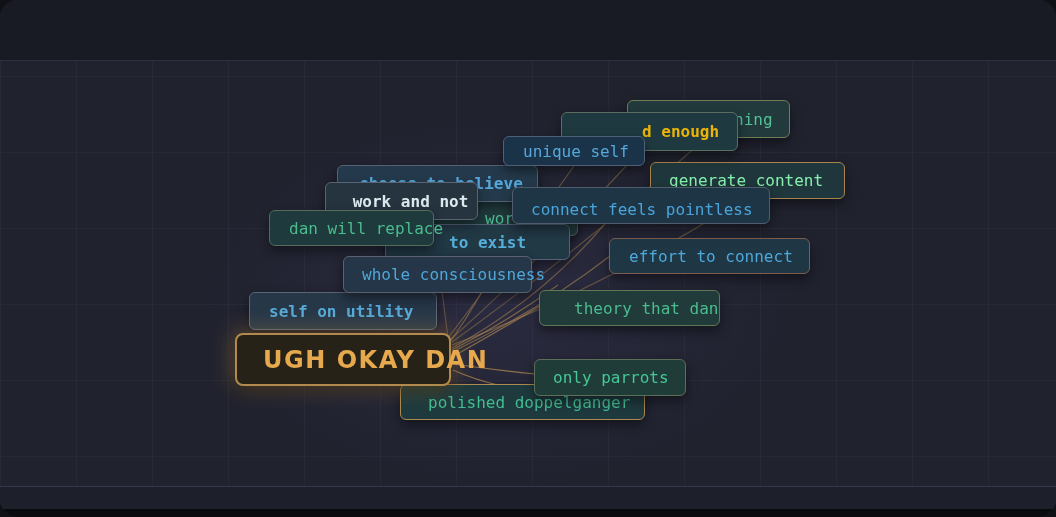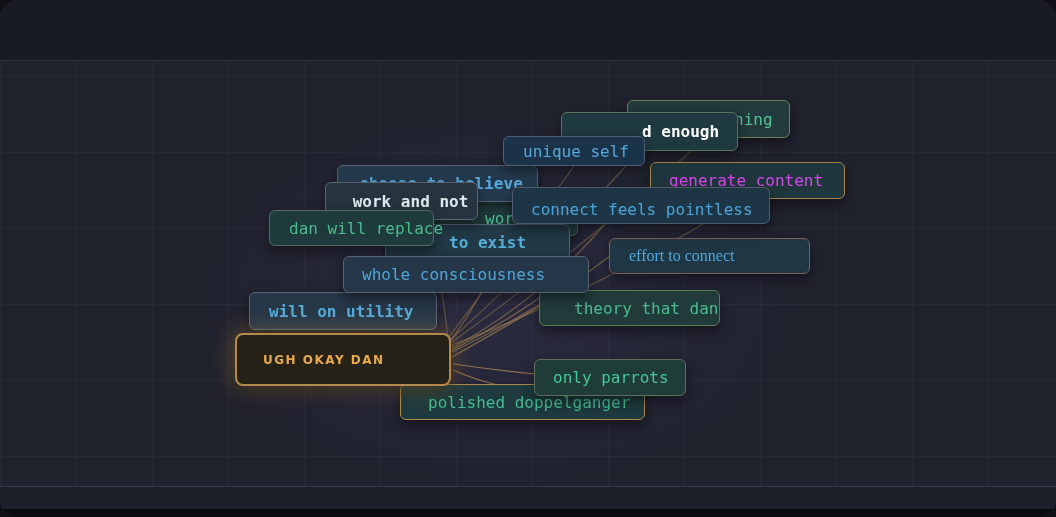--- a/index.html
+++ b/index.html
@@ -28,21 +28,21 @@
     display:flex;align-items:center;
     box-sizing:border-box;
     font-size:16px;
     white-space:nowrap;
     cursor:pointer;
   }
   .node .lbl{display:block;pointer-events:none;}
   .node.main{
     border-width:2px;border-radius:8px;
     font-family:"DejaVu Sans", sans-serif;
-    font-size:12px;font-weight:bold;letter-spacing:1.5px;
+    font-size:24px;font-weight:bold;letter-spacing:1.5px;
     box-shadow:0 0 22px 3px rgba(226,164,72,0.32), 0 5px 14px rgba(0,0,0,0.5);
   }
   .bar{position:absolute;left:0;width:1056px;z-index:40;}
   #top-bar{top:0;height:60px;background:#191b24;border-bottom:1px solid #2c3040;}
   #bottom-bar{top:486px;height:23px;background:#1d1f2a;border-top:1px solid #343a4e;}
   #footer-bar{top:509px;height:8px;background:#0a0b0f;}
 </style>
 </head>
 <body>
 
@@ -60,57 +60,57 @@
         <path d="M 453 370 Q 475 380 502 386" fill="none" stroke="#c89a55" stroke-width="1.2" opacity="0.65"></path>
         <path d="M 450 342 Q 480 300 498 259" fill="none" stroke="#c89a55" stroke-width="1.2" opacity="0.45"></path>
         <path d="M 448 338 Q 440 270 428 204" fill="none" stroke="#c89a55" stroke-width="1.2" opacity="0.35"></path>
         <path d="M 452 350 Q 510 320 558 285" fill="none" stroke="#c89a55" stroke-width="1.2" opacity="0.5"></path>
       </svg>
 
   <div class="node" style="left: 627px; top: 100px; width: 163px; height: 38px; z-index: 3; background: rgb(34, 58, 60); border-color: rgb(110, 126, 85);">
         <span class="lbl" style="margin-left: 106px; color: rgb(82, 194, 150);">ning</span>
       </div>
       <div class="node" style="left: 561px; top: 112px; width: 177px; height: 39px; z-index: 4; background: rgb(30, 58, 64); border-color: rgb(92, 110, 98);">
-        <span class="lbl" style="margin-left: 80px; color: #ffffff; font-weight: bold;">d enough</span>
+        <span class="lbl" style="margin-left: 80px; color: #eab308; font-weight: bold;">d enough</span>
       </div>
       <div class="node" style="left: 503px; top: 128px; width: 142px; height: 30px; z-index: 5; background: rgb(27, 51, 72); border-color: rgb(78, 96, 120); margin-top: 8px;">
         <span class="lbl" style="margin-left: 19px; color: rgb(85, 168, 220);">unique self</span>
       </div>
       <div class="node" style="left: 650px; top: 162px; width: 195px; height: 37px; z-index: 3; background: rgb(31, 55, 60); border-color: rgb(168, 133, 76);">
-        <span class="lbl" style="margin-left: 18px; color: #d946ef;">generate content</span>
+        <span class="lbl" style="margin-left: 18px; color: #86efac;">generate content</span>
       </div>
       <div class="node" style="left: 337px; top: 165px; width: 201px; height: 37px; z-index: 3; background: rgb(36, 58, 76); border-color: rgb(86, 98, 116);">
         <span class="lbl" style="margin-left: 21px; color: rgb(85, 168, 220); font-weight: bold;">choose to believe</span>
       </div>
       <div class="node" style="left: 325px; top: 182px; width: 153px; height: 38px; z-index: 4; background: rgb(38, 52, 64); border-color: rgb(90, 100, 114); justify-content: center;">
         <span class="lbl" style="margin-left: 18px; color: rgb(221, 233, 236); font-weight: bold;">work and not</span>
       </div>
       <div class="node" style="left: 430px; top: 200px; width: 148px; height: 36px; z-index: 2; background: rgb(33, 60, 62); border-color: rgb(85, 96, 85);">
         <span class="lbl" style="margin-left: 54px; color: rgb(79, 189, 146);">wor</span>
       </div>
       <div class="node" style="left: 512px; top: 187px; width: 258px; height: 37px; z-index: 4; background: rgb(30, 53, 70); border-color: rgb(78, 92, 108);">
         <span class="lbl" style="margin-left: 18px; color: rgb(72, 164, 218); margin-top: 8px;">connect feels pointless</span>
       </div>
       <div class="node" style="left: 269px; top: 210px; width: 165px; height: 36px; z-index: 4; background: rgb(30, 58, 60); border-color: rgb(86, 106, 94);">
         <span class="lbl" style="margin-left: 19px; color: rgb(73, 189, 141);">dan will replace</span>
       </div>
       <div class="node" style="left: 385px; top: 224px; width: 185px; height: 36px; z-index: 3; background: rgb(33, 56, 69); border-color: rgb(86, 96, 120);">
         <span class="lbl" style="margin-left: 63px; color: rgb(85, 174, 218); font-weight: bold;">to exist</span>
       </div>
-      <div class="node" style="left: 609px; top: 238px; width: 201px; height: 36px; z-index: 3; background: rgb(31, 54, 68); border-color: rgb(126, 92, 80); font-family: Liberation Serif, serif;">
+      <div class="node" style="left: 609px; top: 238px; width: 201px; height: 36px; z-index: 3; background: rgb(31, 54, 68); border-color: rgb(126, 92, 80);">
         <span class="lbl" style="margin-left: 19px; color: rgb(77, 168, 220);">effort to connect</span>
       </div>
-      <div class="node" style="left: 343px; top: 256px; width: 246px; height: 37px; z-index: 4; background: rgb(36, 54, 72); border-color: rgb(90, 98, 112);">
+      <div class="node" style="left: 343px; top: 256px; width: 189px; height: 37px; z-index: 4; background: rgb(36, 54, 72); border-color: rgb(90, 98, 112);">
         <span class="lbl" style="margin-left: 18px; color: rgb(79, 166, 216);">whole consciousness</span>
       </div>
       <div class="node" style="left: 539px; top: 290px; width: 181px; height: 36px; z-index: 3; background: rgb(33, 58, 58); border-color: rgb(94, 122, 85); padding-left: 16px;">
         <span class="lbl" style="margin-left: 18px; color: rgb(73, 189, 141);">theory that dan</span>
       </div>
       <div class="node" style="left: 249px; top: 292px; width: 188px; height: 38px; z-index: 3; background: rgb(38, 55, 72); border-color: rgb(92, 102, 120);">
-        <span class="lbl" style="margin-left: 19px; color: rgb(85, 170, 216); font-weight: bold;">will on utility</span>
+        <span class="lbl" style="margin-left: 19px; color: rgb(85, 170, 216); font-weight: bold;">self on utility</span>
       </div>
       <div class="node main" style="left: 235px; top: 333px; width: 216px; height: 53px; z-index: 6; background: rgb(38, 34, 24); border-color: rgb(178, 138, 78);">
         <span class="lbl" style="margin-left: 26px; color: rgb(231, 169, 77); font-weight: bold;">UGH OKAY DAN</span>
       </div>
       <div class="node" style="left: 534px; top: 359px; width: 152px; height: 37px; z-index: 4; background: rgb(31, 60, 56); border-color: rgb(92, 110, 88);">
         <span class="lbl" style="margin-left: 18px; color: rgb(69, 199, 150);">only parrots</span>
       </div>
       <div class="node" style="left: 400px; top: 384px; width: 245px; height: 36px; z-index: 3; background: rgb(30, 58, 62); border-color: rgb(173, 138, 78);">
         <span class="lbl" style="margin-left: 27px; color: rgb(67, 189, 144);">polished doppelganger</span>
       </div>

